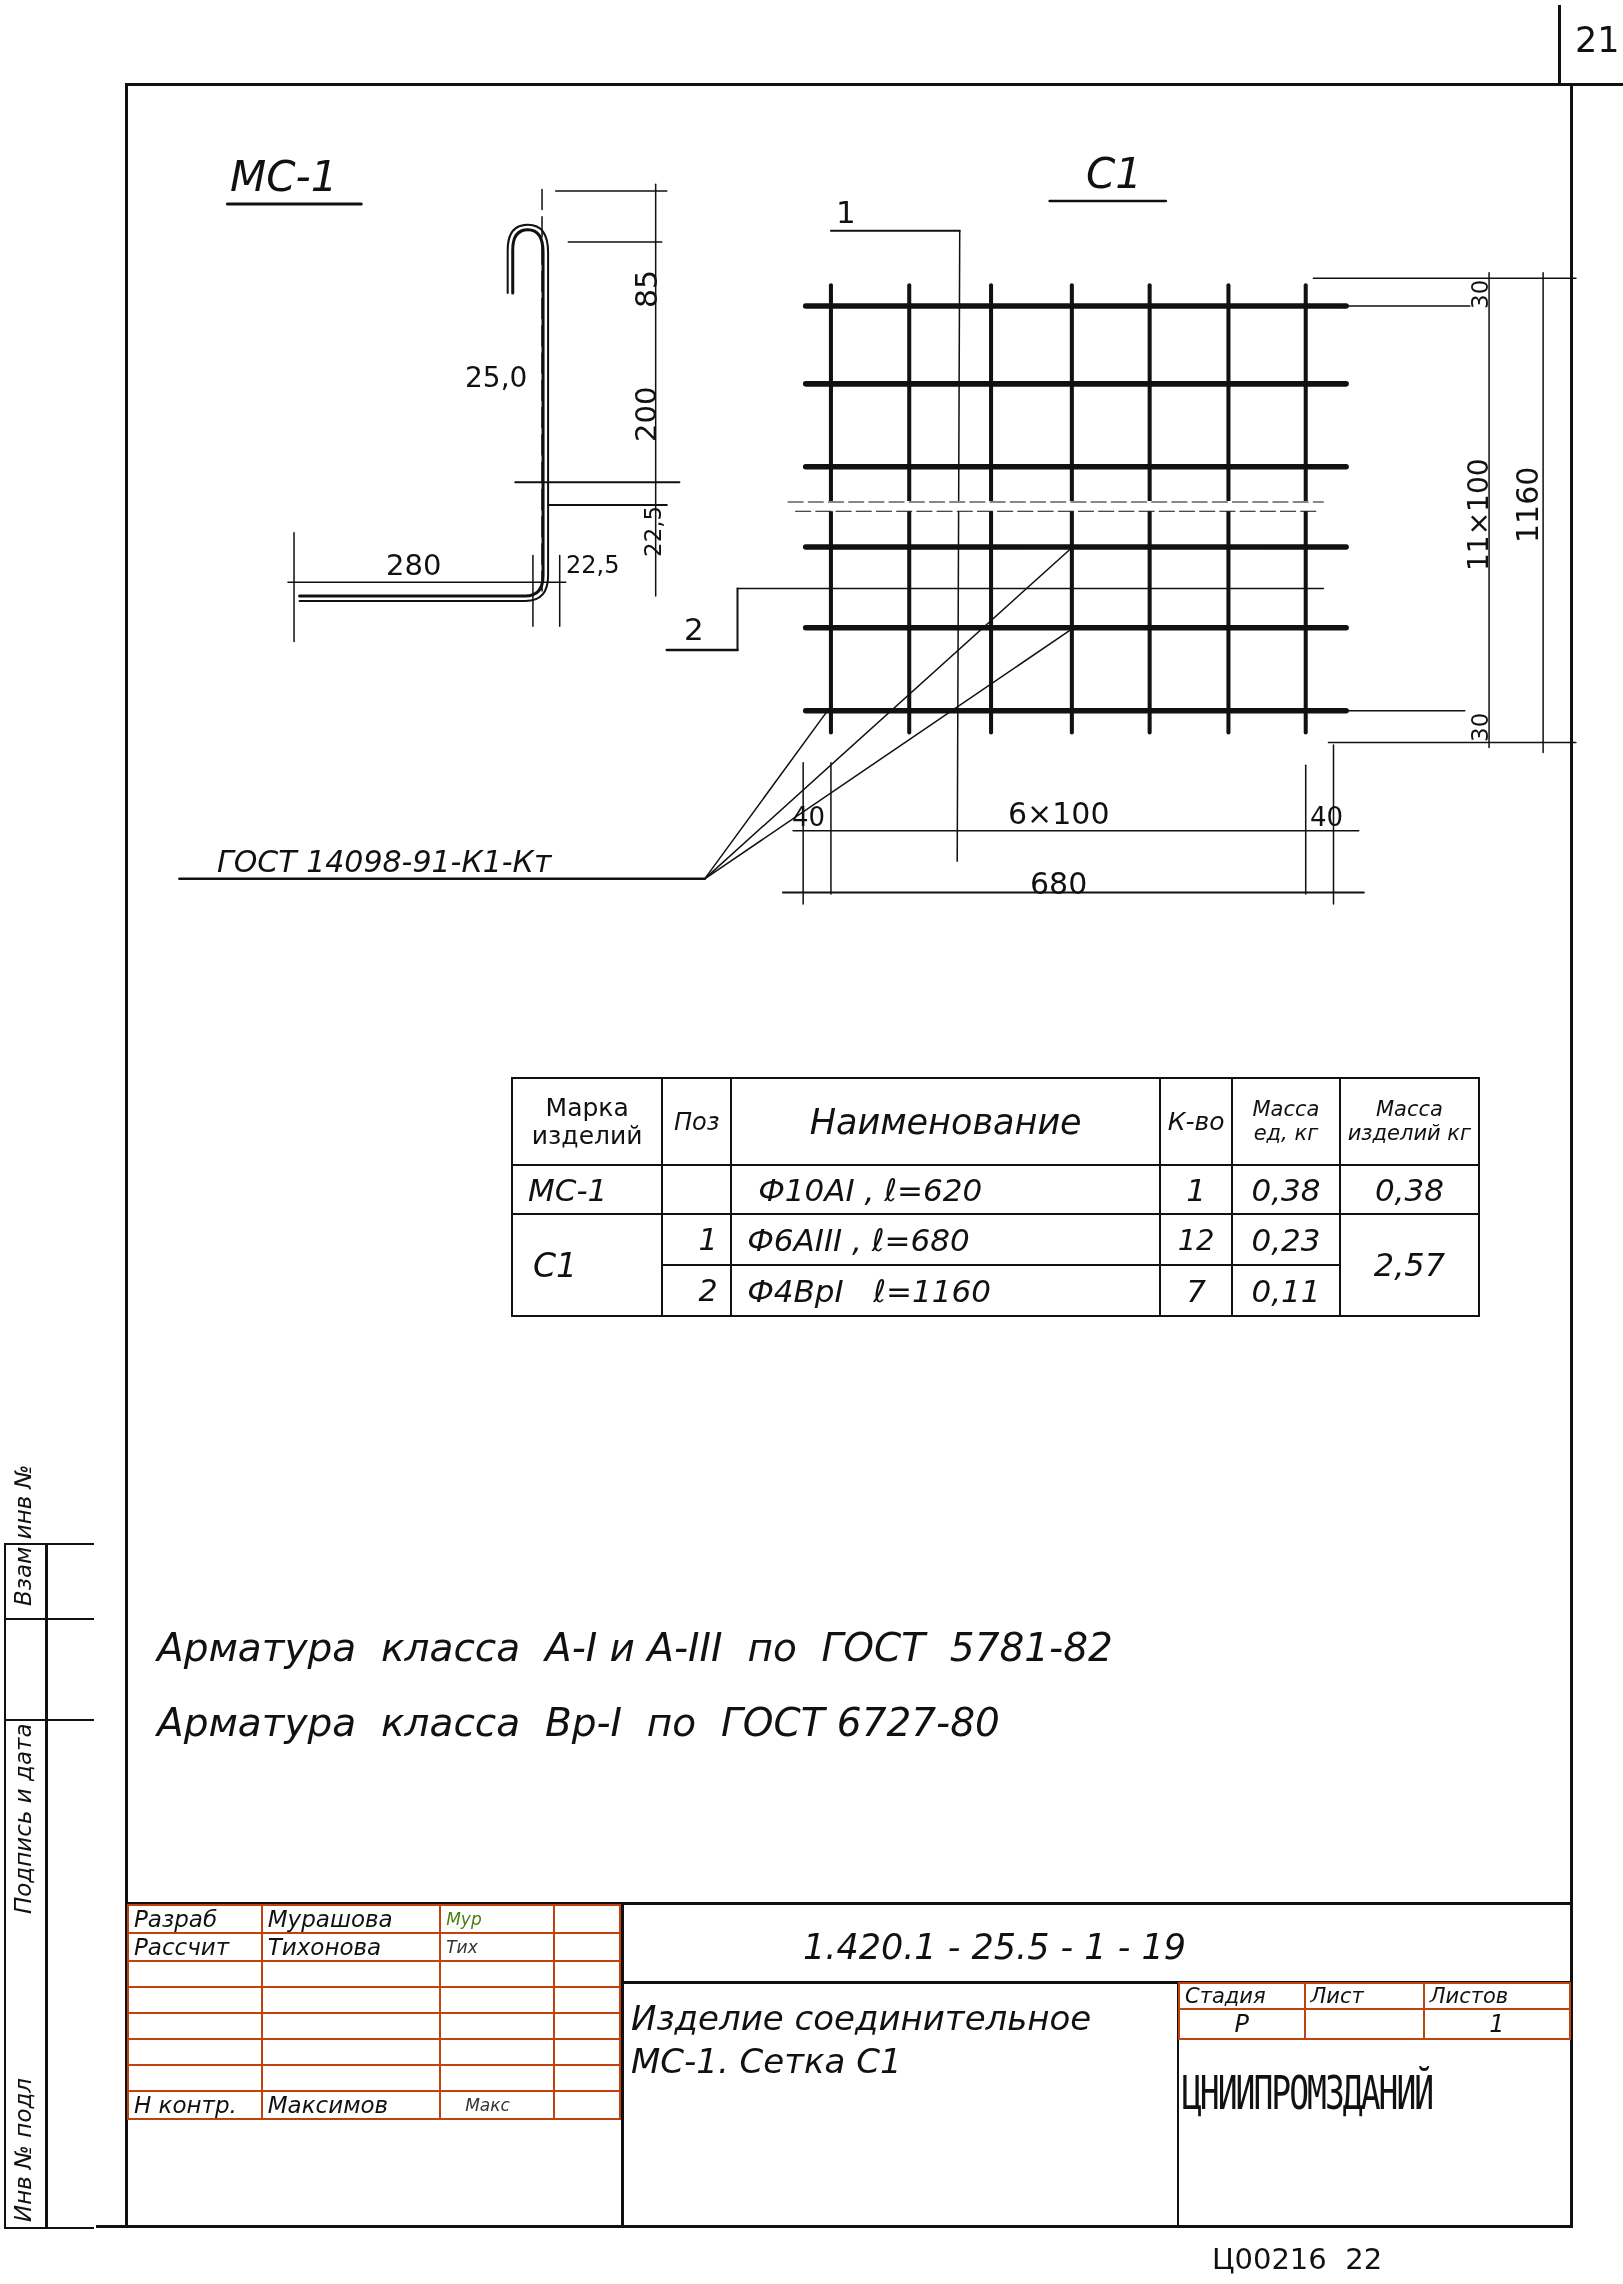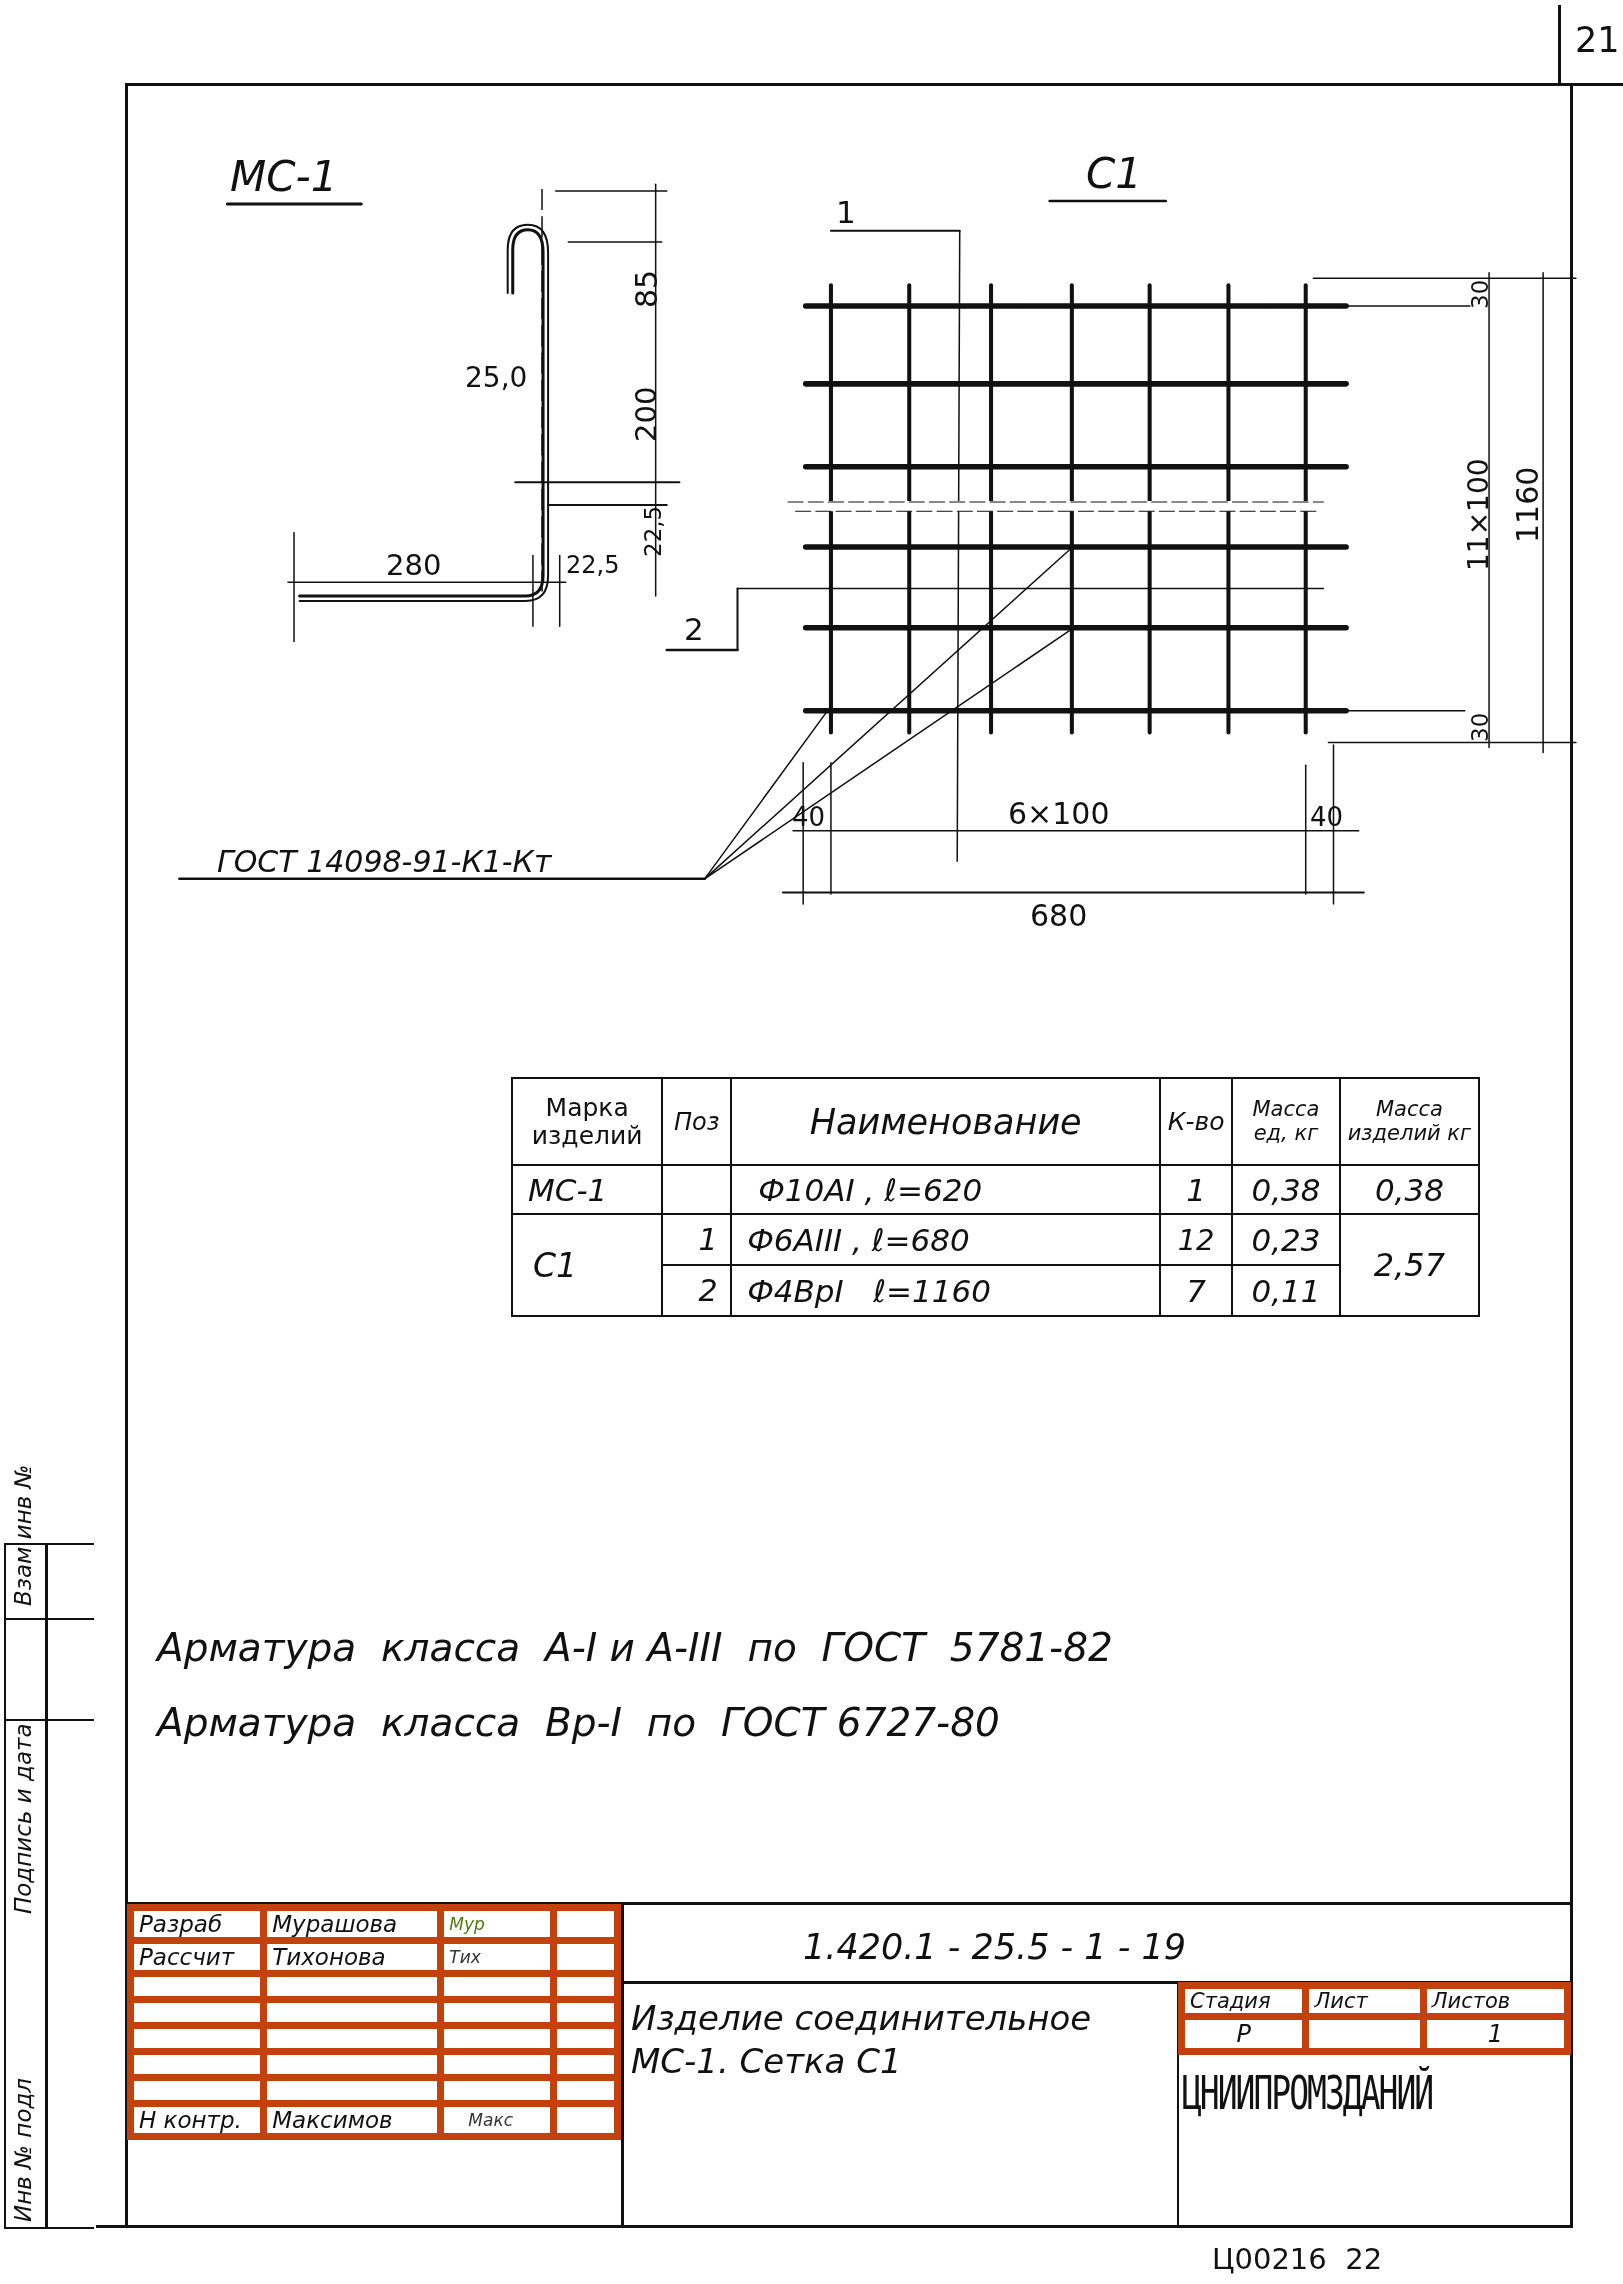--- a/index.html
+++ b/index.html
@@ -6,21 +6,21 @@
   body { width:1624px; height:2284px; position:relative; overflow:hidden;
          font-family:"DejaVu Sans", sans-serif; color:#111; }
   .abs { position:absolute; }
   .hand { font-family:"DejaVu Sans", sans-serif; font-style:italic; color:#111; white-space:nowrap; }
   .line { position:absolute; background:#111; }
   svg.draw { position:absolute; left:0; top:0; }
   .tbl { position:absolute; border-collapse:collapse; }
   .tbl td { border:2.5px solid #111; padding:0; text-align:center; vertical-align:middle;
             font-family:"DejaVu Sans", sans-serif; font-style:italic; color:#111; }
   .tb { position:absolute; border-collapse:collapse; }
-  .tb td { border:7px solid #c2410c; padding:0 5px; font-family:"DejaVu Sans", sans-serif;
+  .tb td { border:2px solid #c2410c; padding:0 5px; font-family:"DejaVu Sans", sans-serif;
            font-style:italic; font-size:23px; color:#111; white-space:nowrap; vertical-align:middle;margin-left:8px; }
   .vtxt { position:absolute; transform:rotate(-90deg); transform-origin:left top; white-space:nowrap; }
 </style>
 </head>
 <body>
 
 <div class="line" style="left:1558px;top:5px;width:2.5px;height:81px;"></div>
 <div class="abs hand" style="left:1575px;top:20px;font-size:35px;font-style:normal;">21</div>
 
 <div class="line" style="left:126px;top:83px;width:1498px;height:2.5px;"></div>
@@ -109,21 +109,21 @@
 <div class="abs hand" style="left:1086px;top:149px;font-size:42px;">С1</div>
 <div class="abs hand" style="left:836px;top:194px;font-size:31px;font-style:normal;">1</div>
 <div class="abs hand" style="left:684px;top:611px;font-size:31px;font-style:normal;">2</div>
 <div class="vtxt hand" style="left:1467px;top:309px;font-size:23px;font-style:normal;">30</div>
 <div class="vtxt hand" style="left:1467px;top:742px;font-size:23px;font-style:normal;">30</div>
 <div class="vtxt hand" style="left:1462px;top:571px;font-size:28px;font-style:normal;">11×100</div>
 <div class="vtxt hand" style="left:1510px;top:543px;font-size:30px;font-style:normal;">1160</div>
 <div class="abs hand" style="left:792px;top:802px;font-size:26px;font-style:normal;">40</div>
 <div class="abs hand" style="left:1310px;top:802px;font-size:26px;font-style:normal;">40</div>
 <div class="abs hand" style="left:1008px;top:796px;font-size:30px;font-style:normal;">6×100</div>
-<div class="abs hand" style="left:1030px;top:898px;font-size:30px;font-style:normal;">680</div>
+<div class="abs hand" style="left:1030px;top:866px;font-size:30px;font-style:normal;">680</div>
 <div class="abs hand" style="left:217px;top:844px;font-size:30px;">ГОСТ 14098-91-К1-Кт</div>
 
 <table class="tbl" style="left:511px;top:1077px;width:969px;">
   <colgroup>
       <col style="width:163px">
       <col style="width:76px">
       <col style="width:481px">
       <col style="width:83px">
       <col style="width:120px">
       <col style="width:154px">

